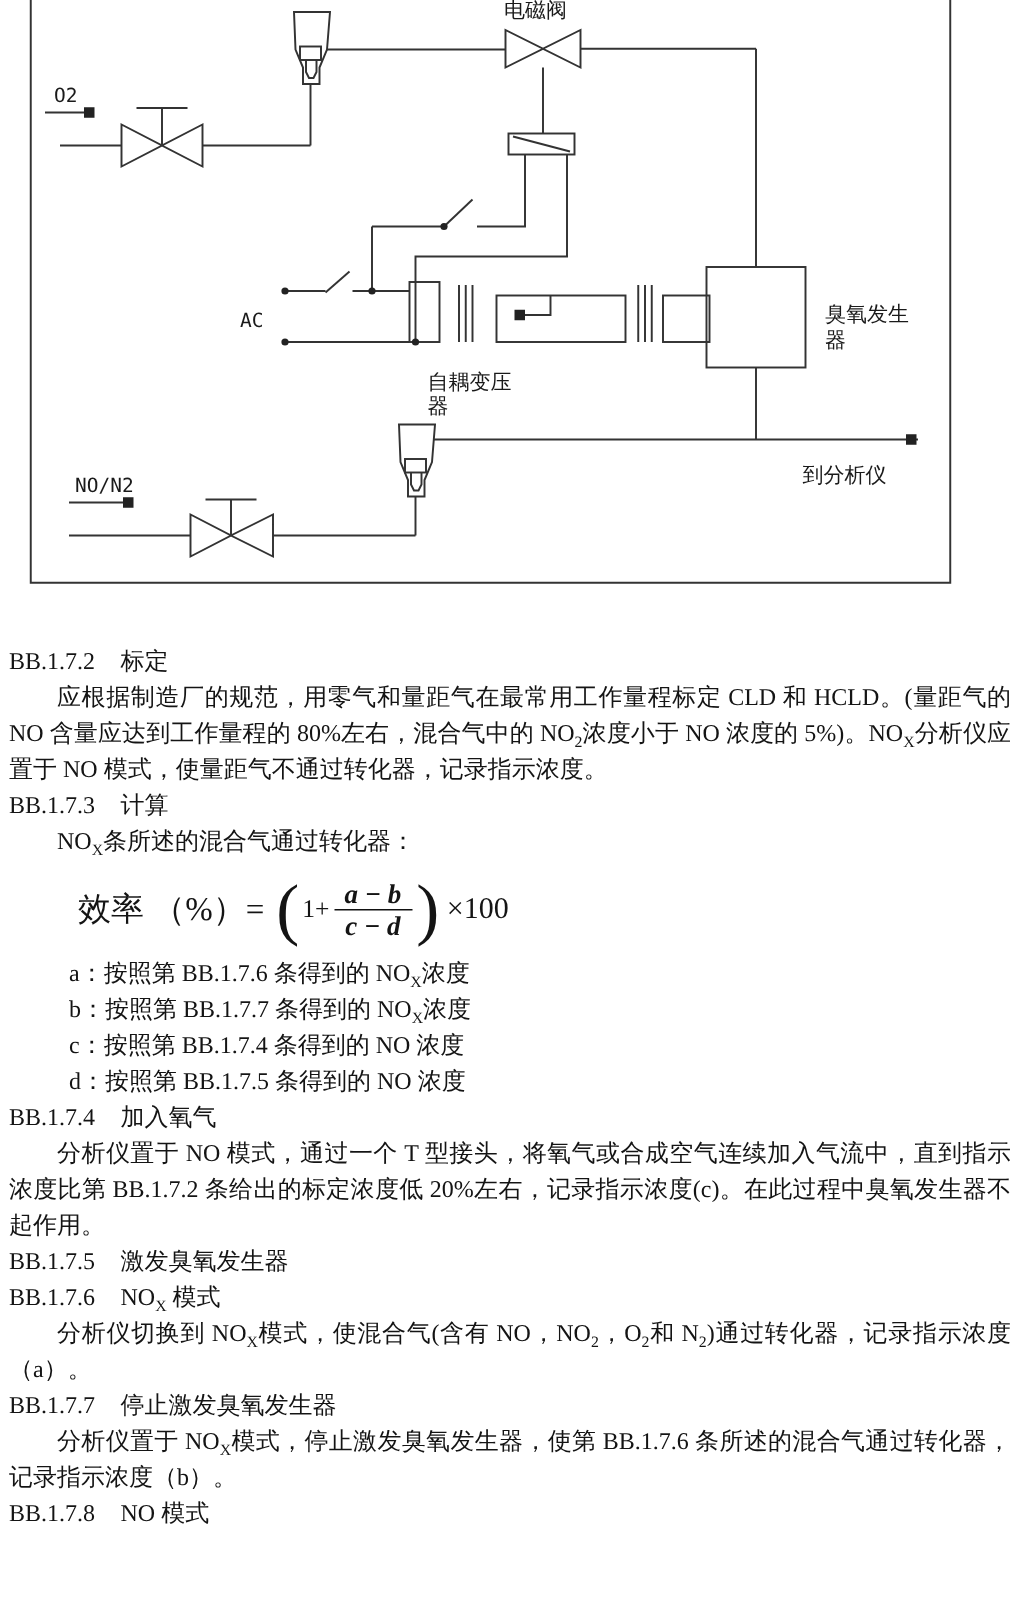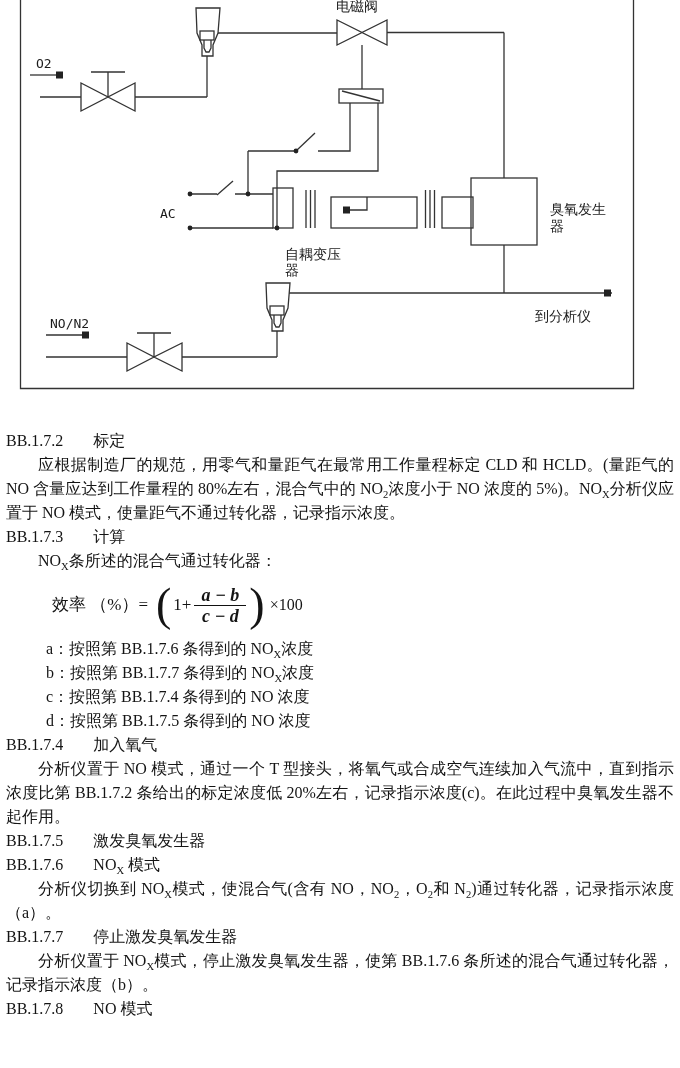--- a/index.html
+++ b/index.html
@@ -6,32 +6,32 @@
   .page{position:relative;width:680px;height:1068px;background:#ffffff;overflow:hidden;
         font-family:"Liberation Serif","DejaVu Serif",serif;color:#141414;}
   svg .ln{stroke:#333;stroke-width:1.3;fill:none;}
   svg .blob{fill:#222;stroke:none;}
   svg text{stroke:none;fill:#1a1a1a;}
   svg .mono{font-family:"DejaVu Sans Mono","Liberation Mono",monospace;font-size:13px;}
   svg .cjk{font-family:"DejaVu Sans","Liberation Sans",sans-serif;font-size:14px;}
   .doc{padding:33px 6px 0 6px;font-size:16px;line-height:24px;text-align:justify;}
   .doc p{margin:0;}
   .h{text-align:left;}
-  .clause{margin-right:30px;}
+  .clause{margin-right:17px;}
   .ind{text-indent:32px;}
   .defs{padding-left:40px;text-align:left;}
   sub{font-size:0.66em;line-height:0;}
   .formula{display:flex;align-items:center;margin:9px 0 9px 46px;height:46px;text-align:left;text-indent:0;}
-  .f-lhs{font-size:17px;margin-right:8px;white-space:pre;}
+  .f-lhs{font-size:22px;margin-right:8px;white-space:pre;}
   .f-paren{font-size:46px;line-height:42px;font-family:"Liberation Serif",serif;font-weight:400;}
   .f-frac{display:inline-block;text-align:center;margin:0 3px;font-style:italic;}
   .f-num,.f-den{padding:0 7px;line-height:20px;font-size:18px;white-space:pre;font-weight:bold;}
   .f-den{border-top:1.3px solid #111;}
   .f-prefix{font-size:17px;margin-left:2px;}
-  .f-suffix{font-size:16px;margin-left:5px;}
+  .f-suffix{font-size:20px;margin-left:5px;}
 </style>
 </head>
 <body>
 
 <div class="page">
 
   <svg width="680" height="392" viewBox="0 0 680 392">
     <g class="ln">
       <path d="M20.5,0 V388.5 H633.5 V0"></path>
 

